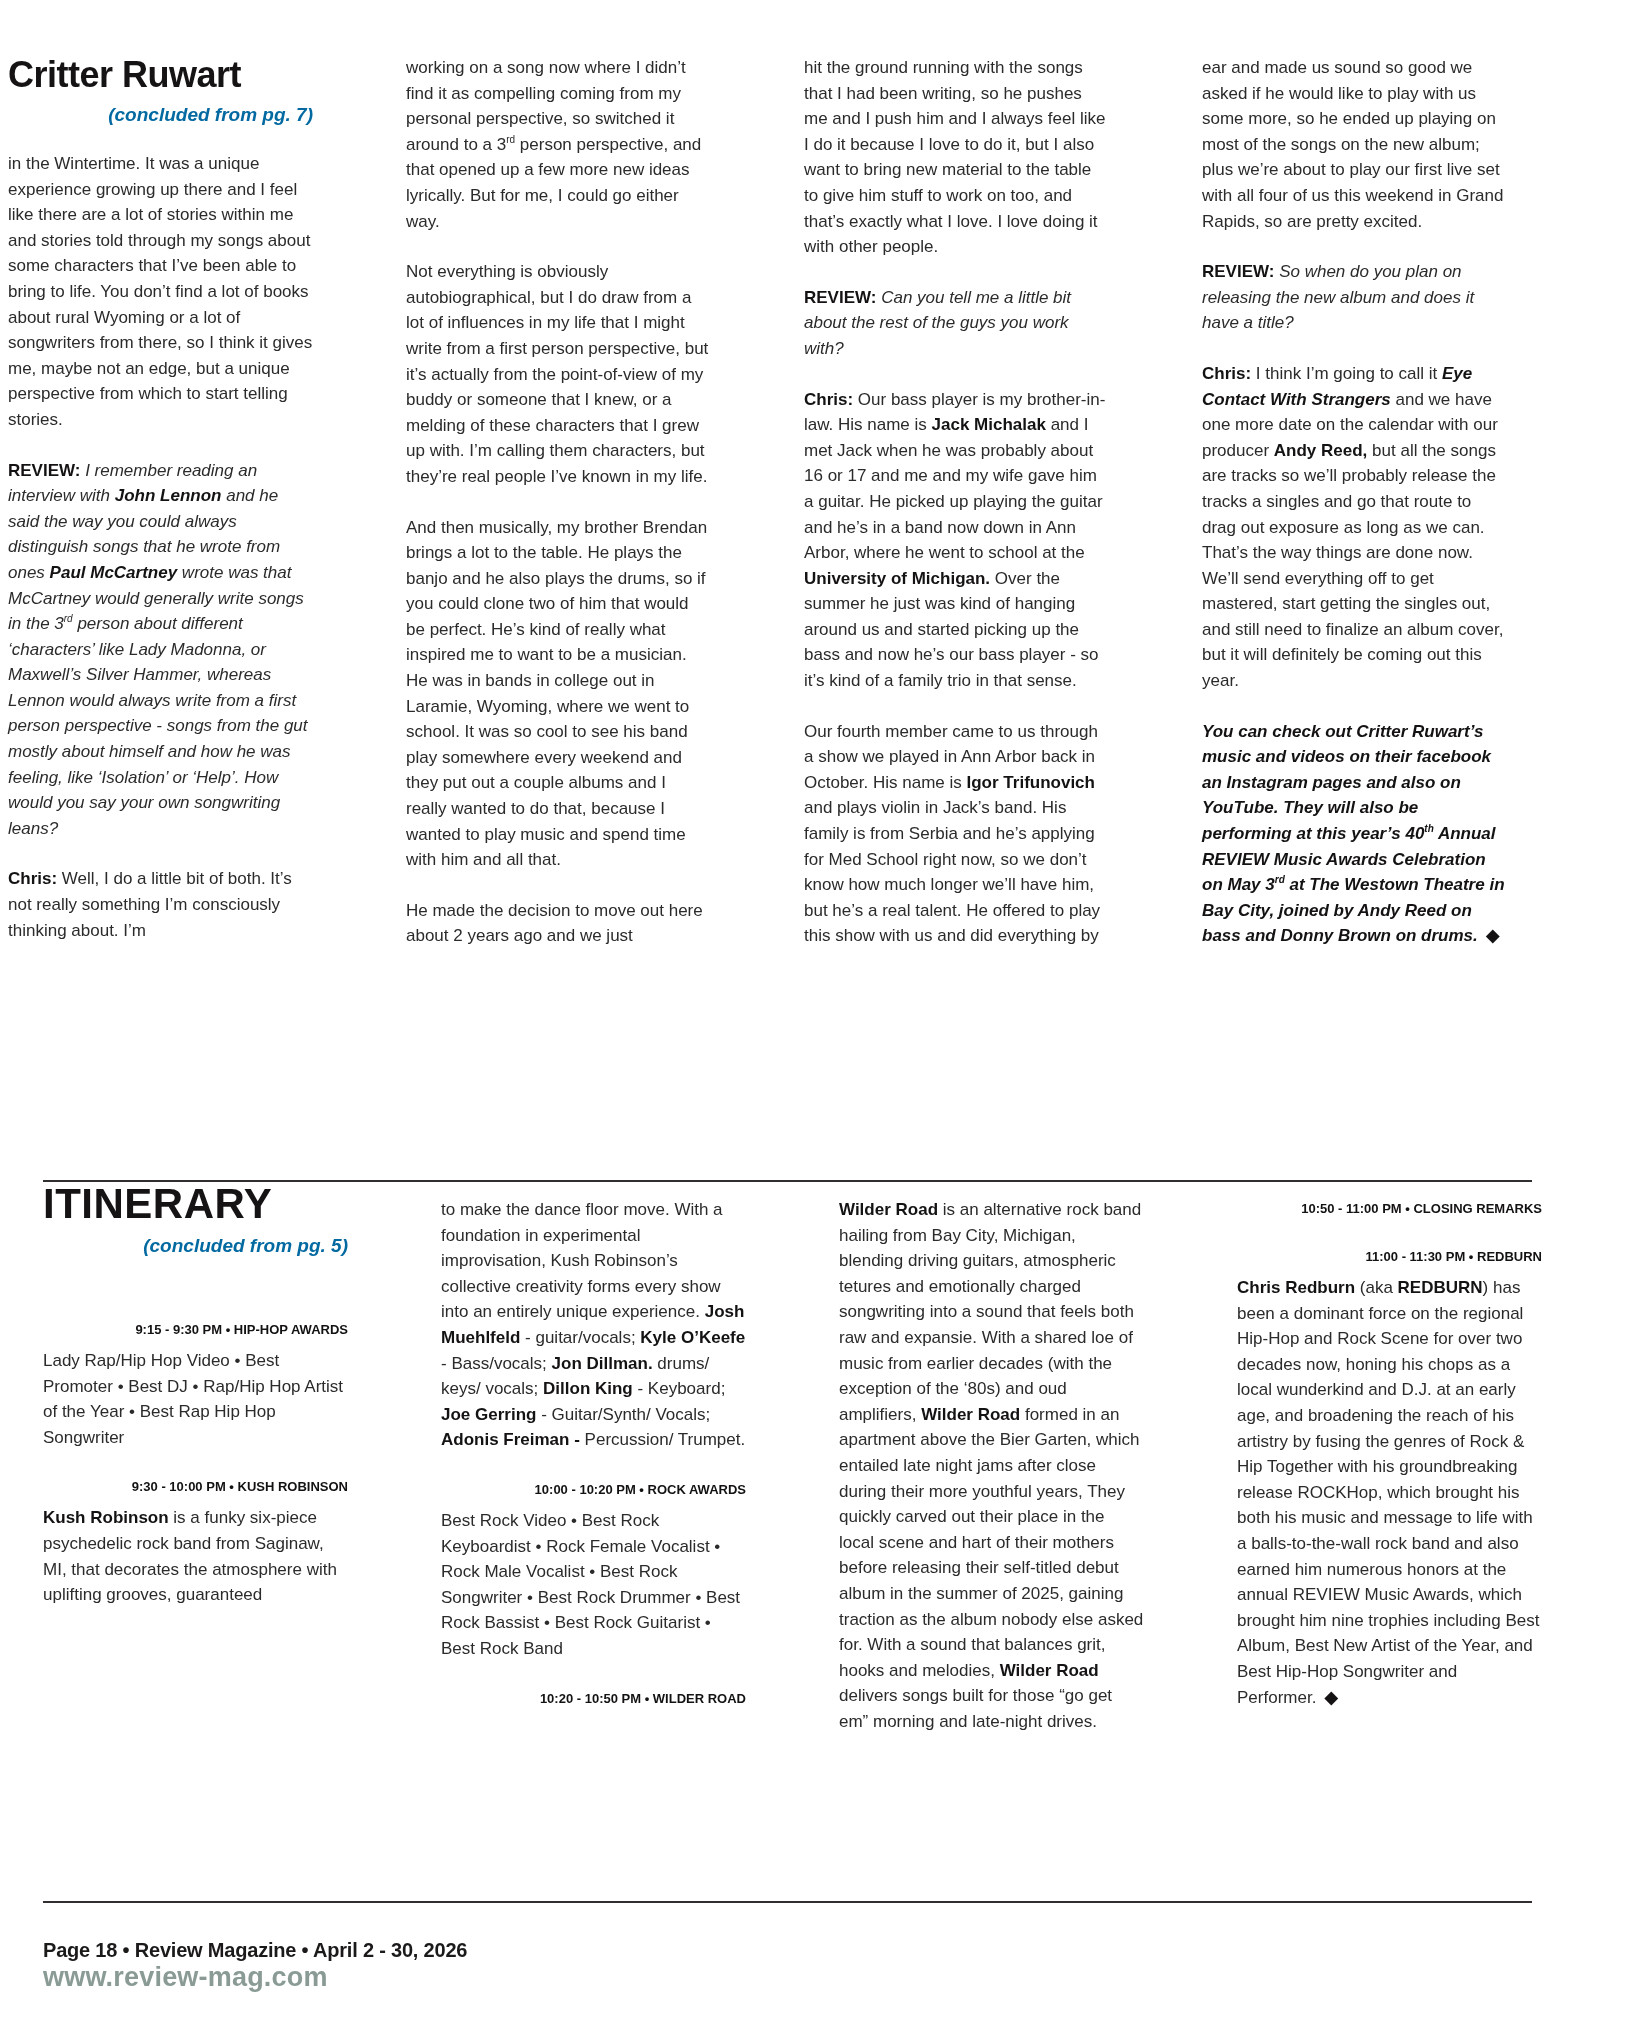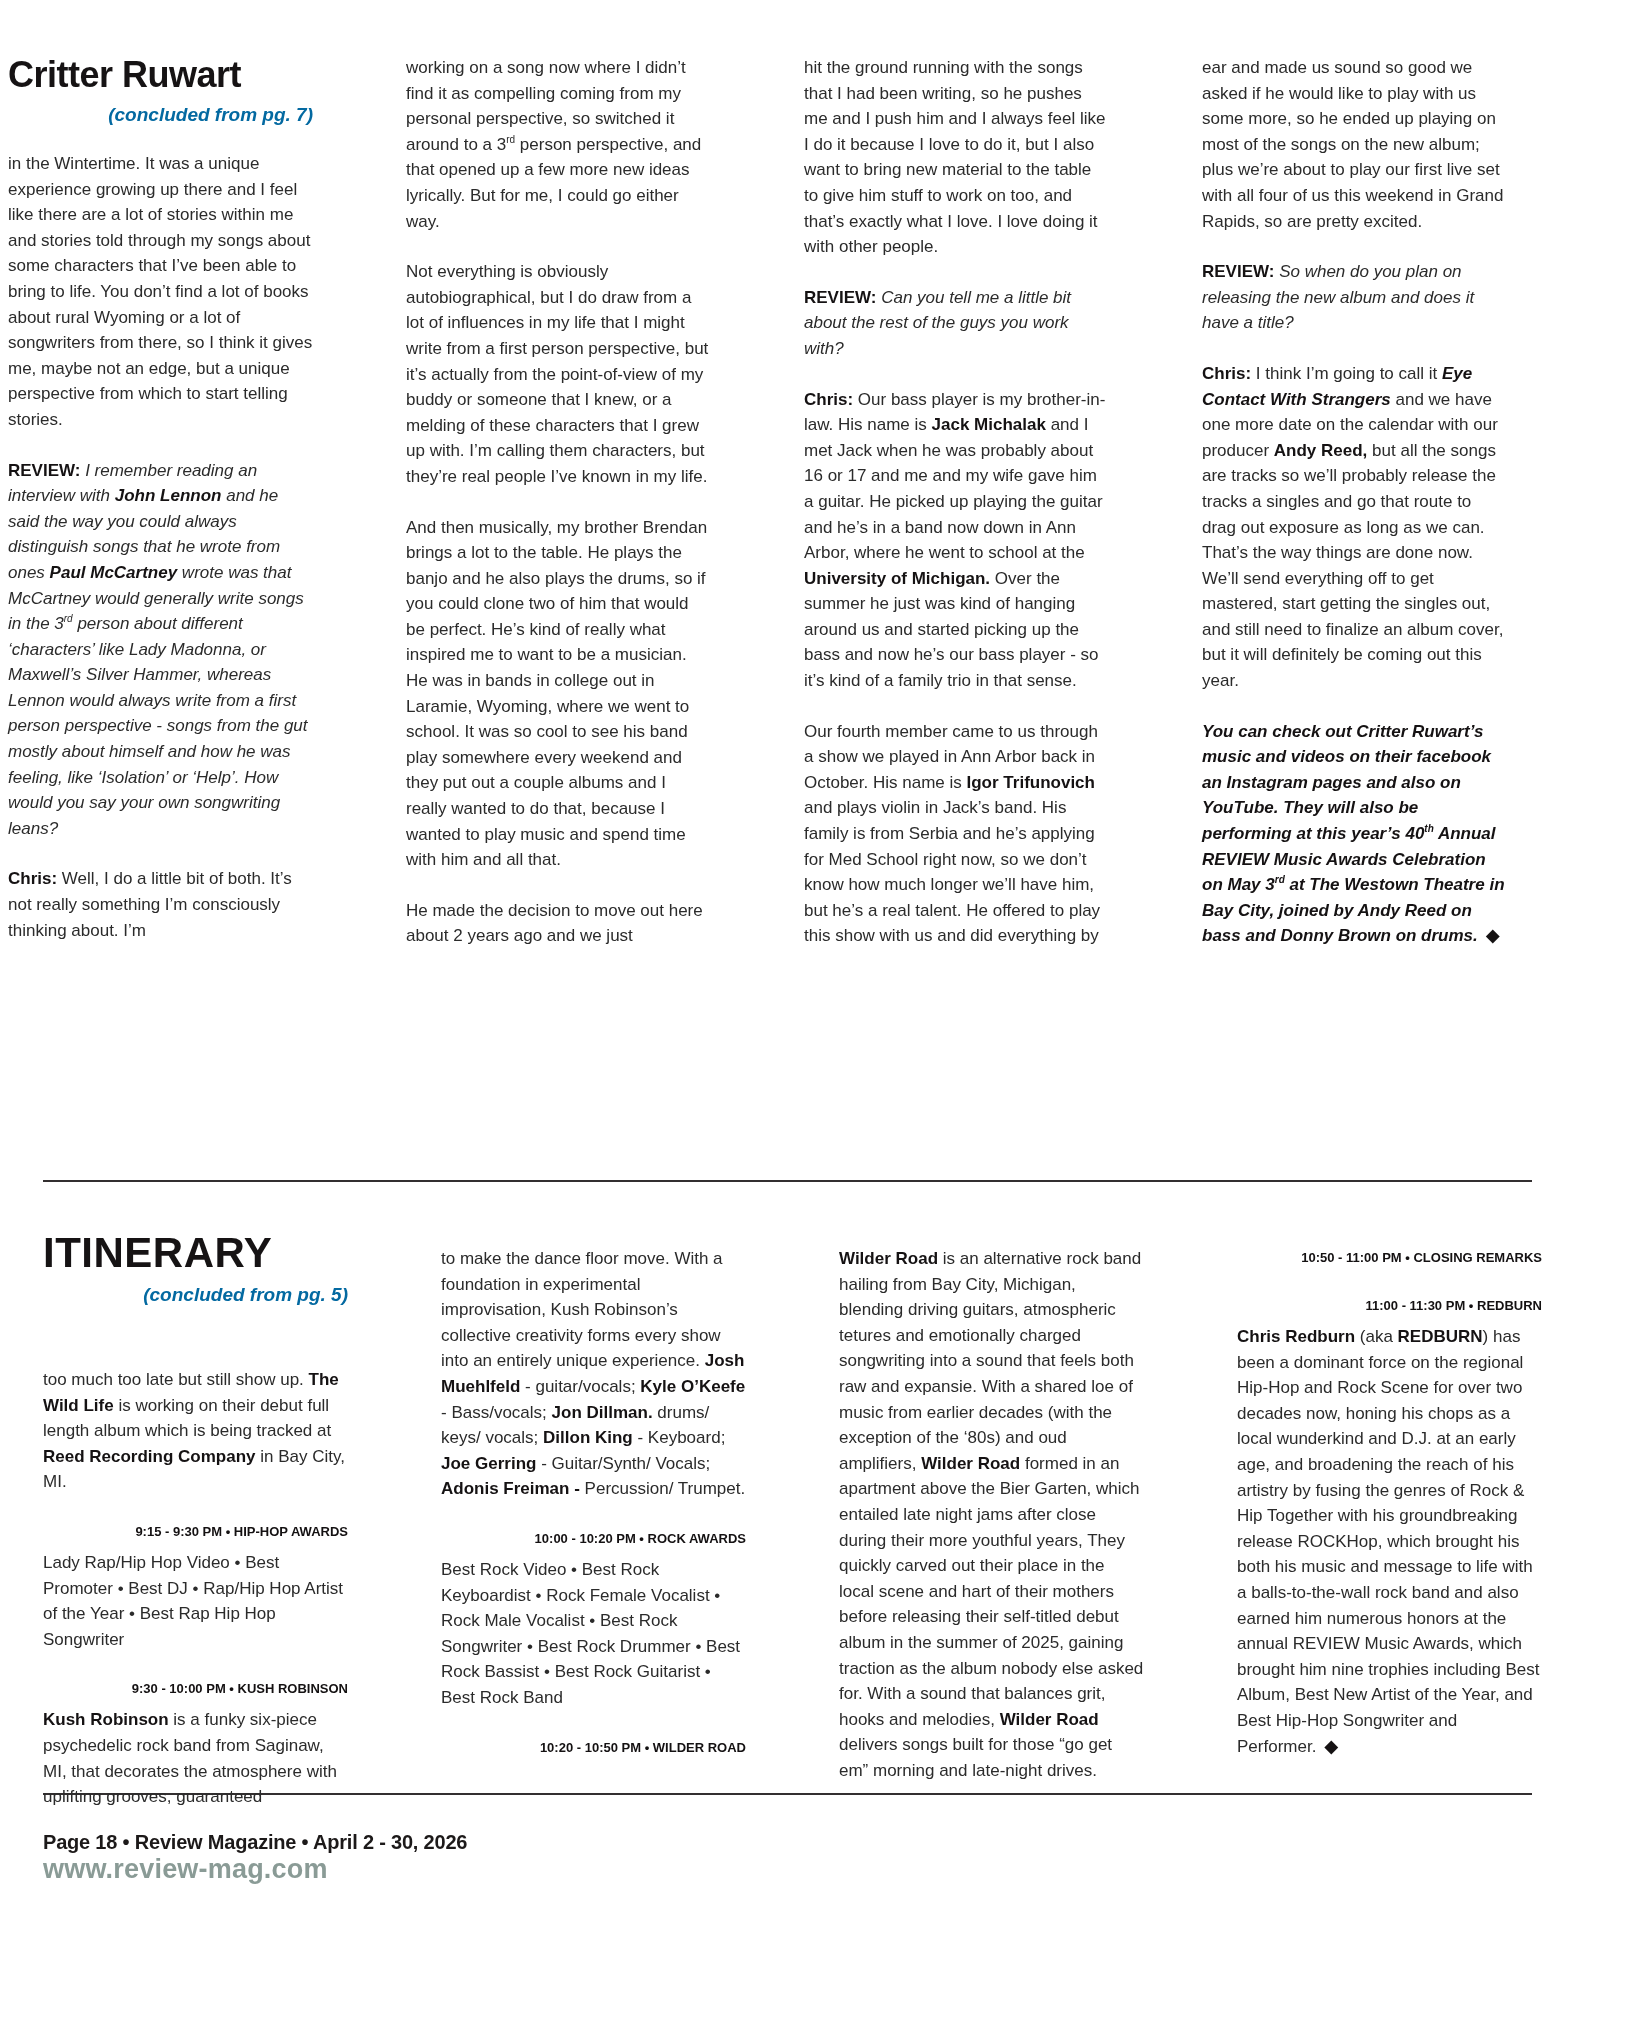--- a/index.html
+++ b/index.html
@@ -6,21 +6,21 @@
   body {
     width:1650px; height:2025px; overflow:hidden;
     font-family:"Liberation Sans", sans-serif;
     color:#2b2b2b;
     -webkit-font-smoothing:antialiased;
   }
   .page { position:relative; width:1650px; height:2025px; background:#fff; }
 
   .sec { box-sizing:border-box; padding-left:43px; }
   .sec1 { height:1180px; padding-top:55px;padding-left:8px; }
-  .sec2 { height:611px; padding-top:49px; }
+  .sec2 { height:719px; }
 
   .cols { display:flex; gap:93px; }
   .col { flex:0 0 305px; width:305px; font-size:17px; line-height:25.6px; }
   .sec2 .col.pad { padding-top:15px; }
 
   .a-title {
     margin:0 0 8px 0;
     font-size:36px; line-height:40px; font-weight:800;
     color:#161314; letter-spacing:-0.5px;
   }
@@ -101,21 +101,20 @@
   </section>
 
   <hr class="rule" style="border-top-color: rgb(51, 47, 48);">
 
   <section class="sec sec2">
     <div class="cols">
       <div class="col">
         <h1 class="a-title itin">ITINERARY</h1>
         <div class="a-sub">(concluded from pg. 5)</div>
         <div class="rich">
-            <p class="b-p"><span>too much too late but still show up. </span><span class="bold">The Wild Life</span><span> is working on their debut full length album which is being tracked at </span><span class="bold">Reed Recording Company</span><span> in Bay City, MI.</span></p>
             <p class="b-h"><span>9:15 - 9:30 PM • HIP-HOP AWARDS</span></p>
             <p class="b-p"><span>Lady Rap/Hip Hop Video • Best Promoter • Best DJ • Rap/Hip Hop Artist of the Year • Best Rap Hip Hop Songwriter</span></p>
             <p class="b-h"><span>9:30 - 10:00 PM • KUSH ROBINSON</span></p>
             <p class="b-p"><span class="bold">Kush Robinson</span><span> is a funky six-piece psychedelic rock band from Saginaw, MI, that decorates the atmosphere with uplifting grooves, guaranteed</span></p>
           </div>
       </div>
       <div class="col pad rich">
           <p class="b-p"><span>to make the dance floor move. With a foundation in experimental improvisation, Kush Robinson’s collective creativity forms every show into an entirely unique experience. </span><span class="bold">Josh Muehlfeld</span><span> - guitar/vocals; </span><span class="bold">Kyle O’Keefe</span><span> - Bass/vocals; </span><span class="bold">Jon Dillman.</span><span> drums/ keys/ vocals; </span><span class="bold">Dillon King</span><span> - Keyboard; </span><span class="bold">Joe Gerring</span><span> - Guitar/Synth/ Vocals; </span><span class="bold">Adonis Freiman -</span><span> Percussion/ Trumpet.</span></p>
           <p class="b-h"><span>10:00 - 10:20 PM • ROCK AWARDS</span></p>
           <p class="b-p"><span>Best Rock Video • Best Rock Keyboardist • Rock Female Vocalist • Rock Male Vocalist • Best Rock Songwriter • Best Rock Drummer • Best Rock Bassist • Best Rock Guitarist • Best Rock Band</span></p>

